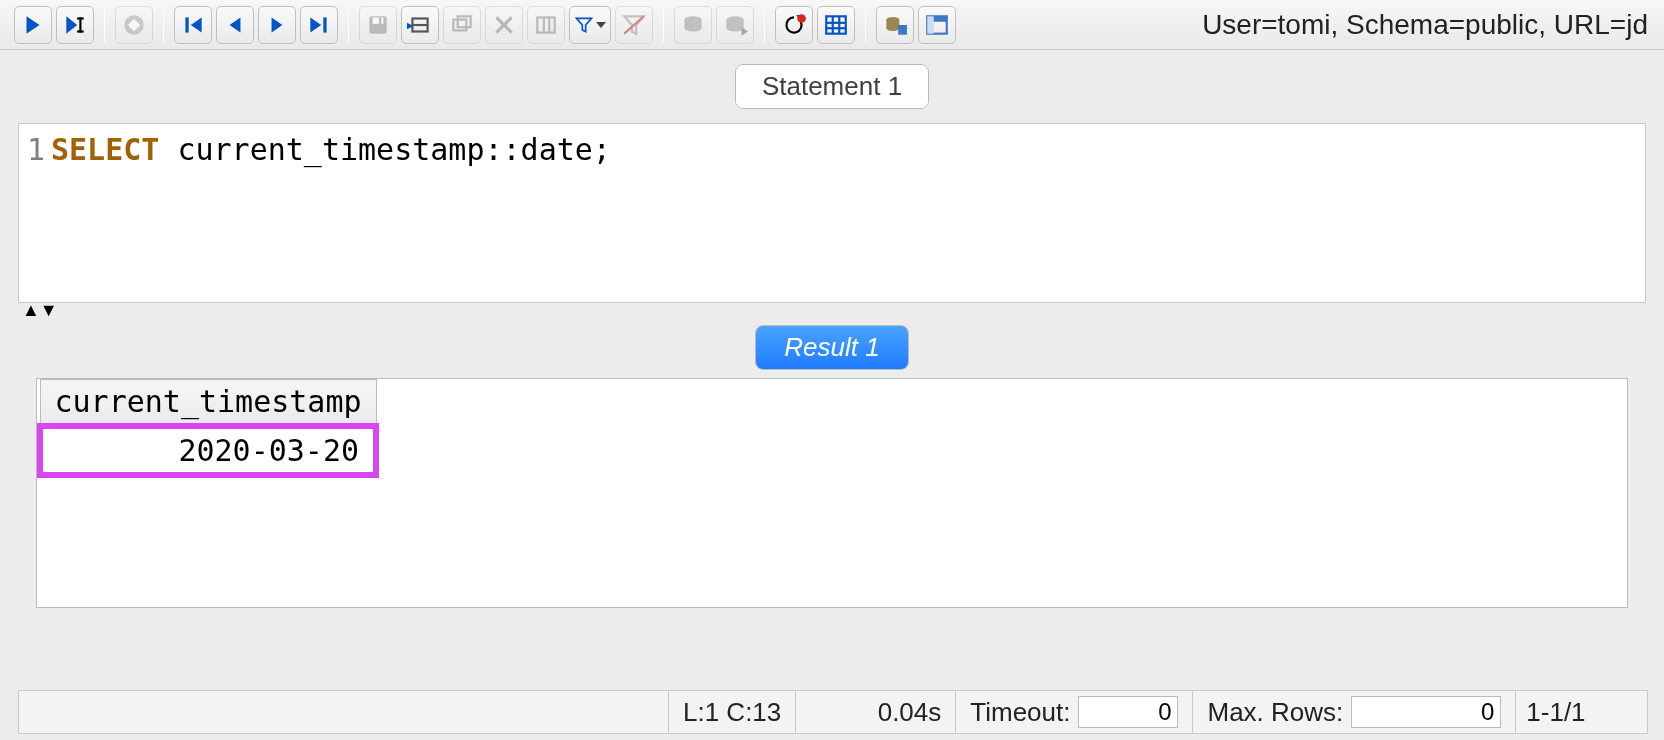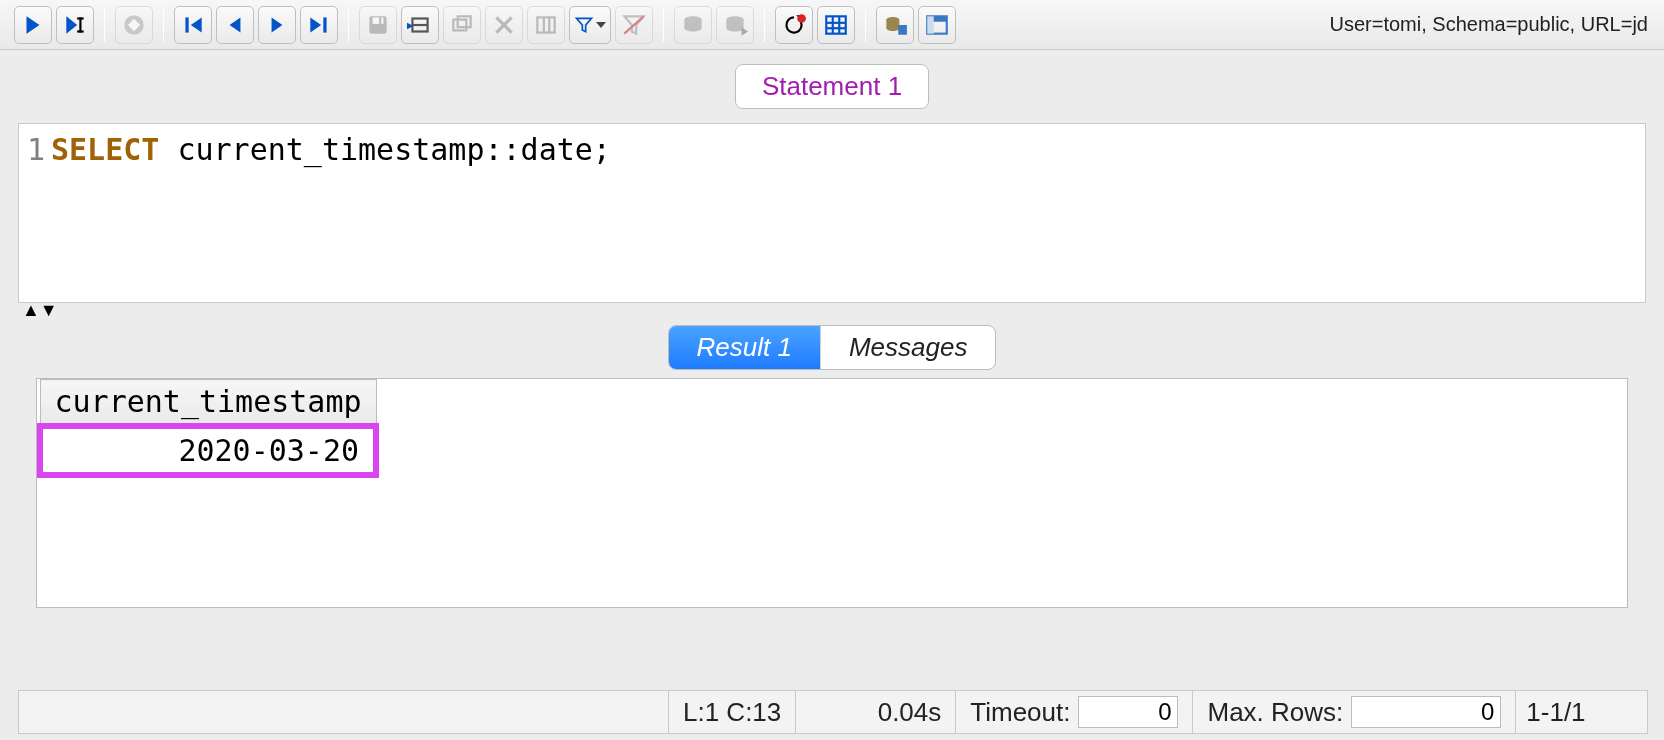--- a/index.html
+++ b/index.html
@@ -16,30 +16,30 @@
   .tb-btn {
     width: 38px; height: 38px; border: 1px solid #bfbfbf; border-radius: 5px;
     background: linear-gradient(#fafafa,#eaeaea);
     display: flex; align-items: center; justify-content: center;
     margin: 0 2px; position: relative; cursor: pointer;
   }
   .tb-btn.disabled { opacity: 0.45; cursor: default; }
   .tb-btn svg { width: 26px; height: 26px; }
   .tb-btn.small-pair { width: 42px; }
   .conn-info {
-    margin-left: auto; font-size: 20px; color: #222; white-space: nowrap;
+    margin-left: auto; font-size: 28px; color: #222; white-space: nowrap;
     padding-right: 10px;
   }
   
   .tabbar-outer { display:flex; justify-content:center; padding-top:14px; background:#ececec; }
   .tabbar {
     display:flex; background:#fff; border:1px solid #bcbcbc; border-radius:8px; overflow:hidden;
   }
   .tab {
-    padding: 6px 26px; font-size: 26px; color:#a21caf; border-right:1px solid #d0d0d0;
+    padding: 6px 26px; font-size: 26px; color:#404040; border-right:1px solid #d0d0d0;
     background:#fff; cursor:pointer;
   }
   .tab:last-child { border-right:none; }
   .tab.active {
     background: linear-gradient(#4aa3ff, #1f7bff); color:#fff;
   }
   
   .editor-wrap {
     margin: 14px 18px 0 18px; background:#fff; border:1px solid #c9c9c9;
     height: 180px; position:relative; display:flex;
@@ -264,21 +264,20 @@
   </div>
   <div class="code" data-interactable="true">
     <span class="kw" data-interactable="false">SELECT</span><span data-interactable="false"> current_timestamp::date;</span>
   </div>
 </div>
 <div class="split-handles" data-interactable="true">▲▼</div>
 
 <div class="rtabbar-outer" data-interactable="false">
   <div class="rtabbar">
     <div class="rtab active" data-interactable="true">Result 1</div>
-    <div class="rtab" data-interactable="true">Messages</div>
   </div>
 </div>
 
 <div class="result-panel" data-interactable="false">
   <table class="grid" data-interactable="true">
     <thead>
       <tr data-interactable="false">
         <th data-interactable="true">current_timestamp</th>
       </tr>
     </thead>

